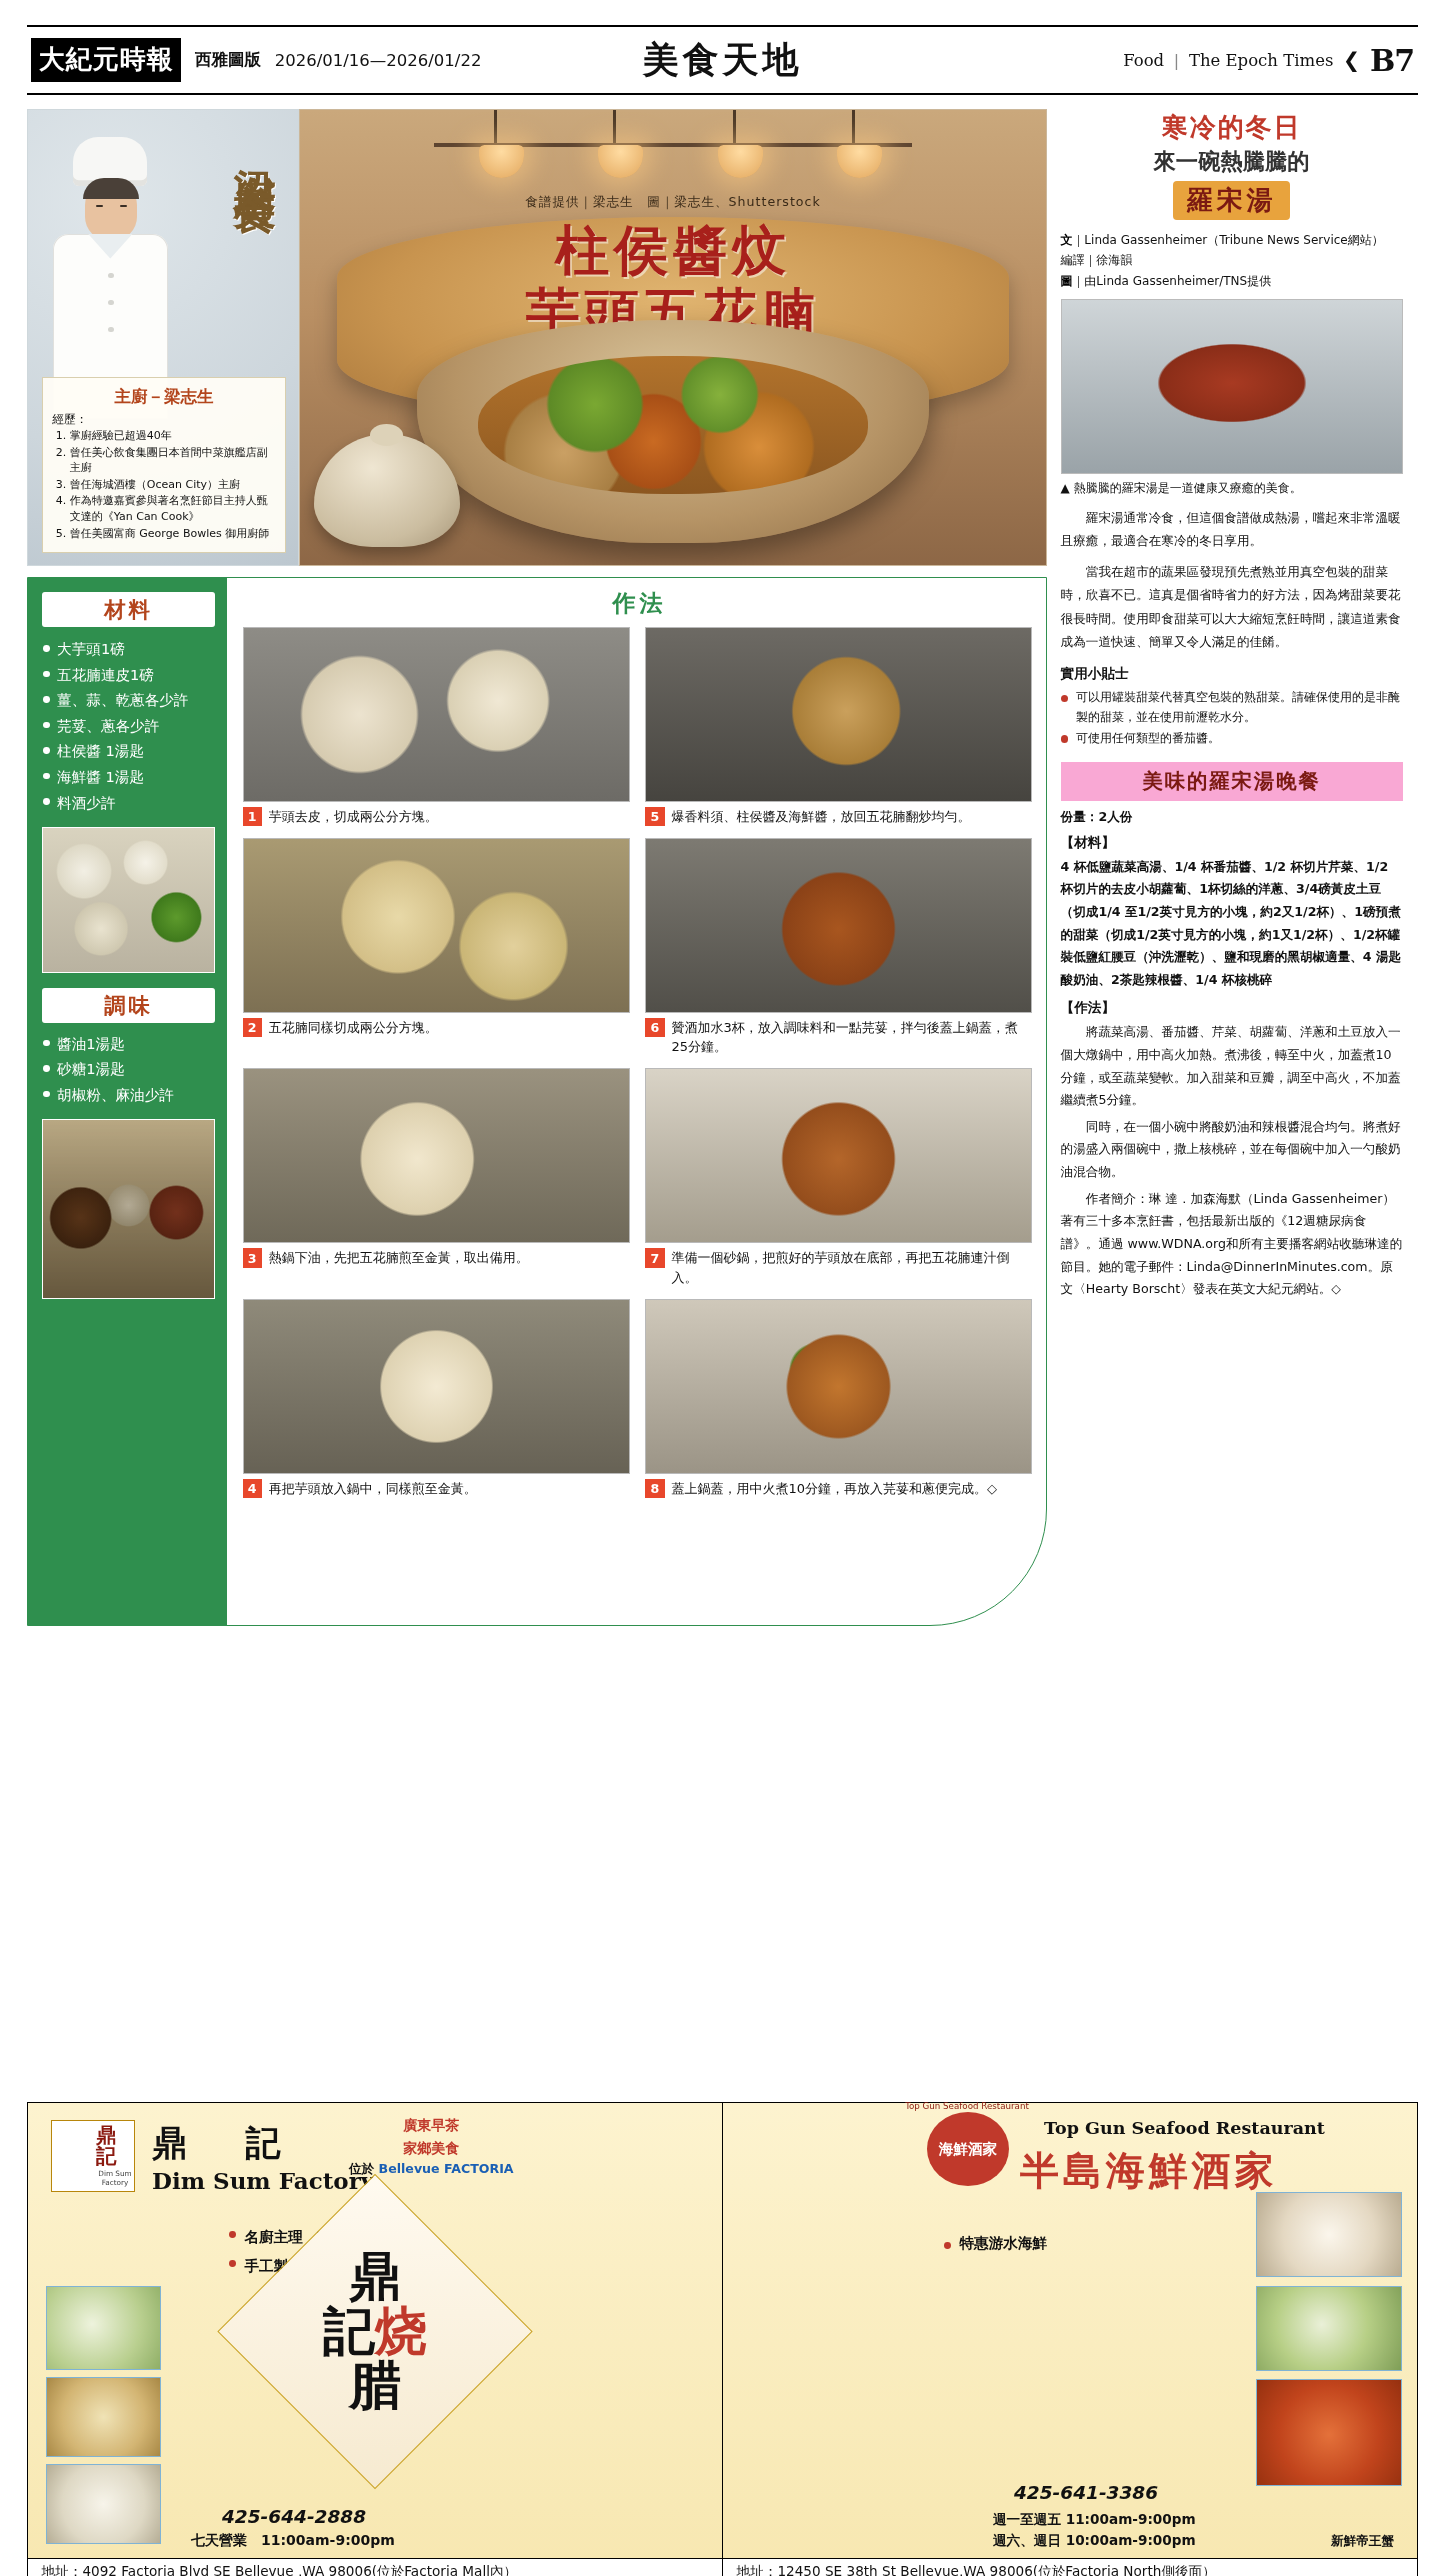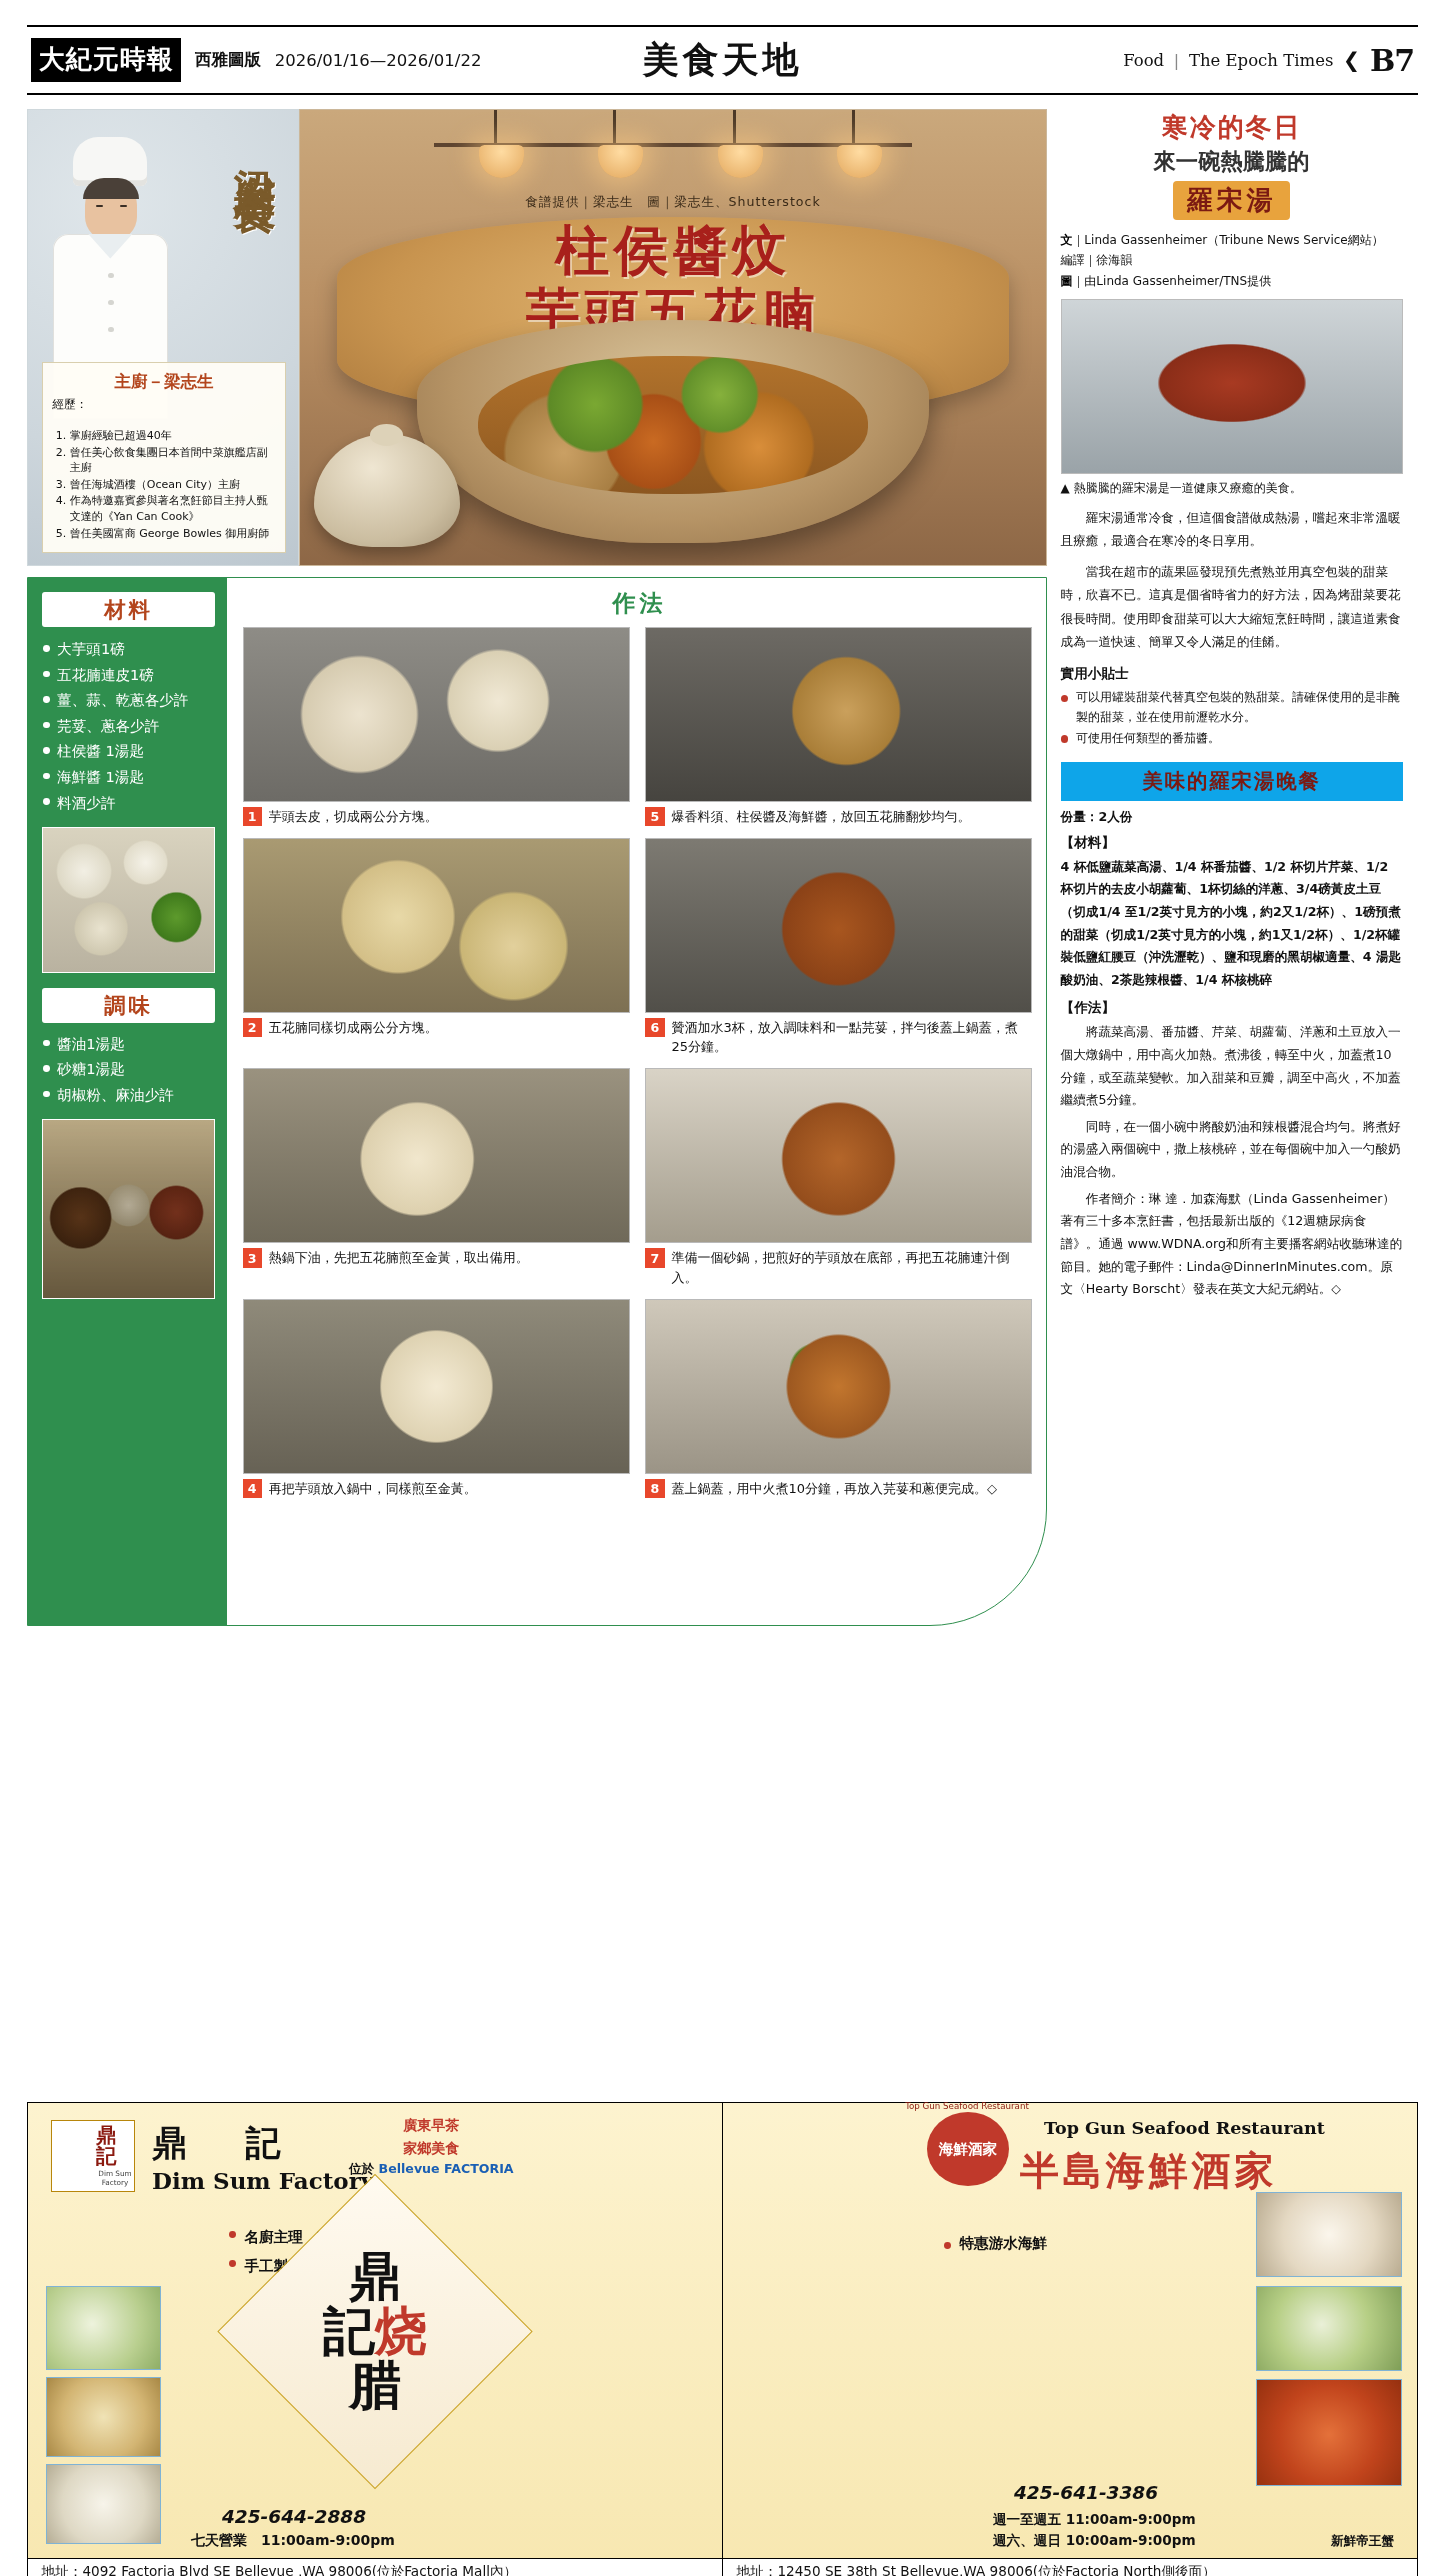--- a/index.html
+++ b/index.html
@@ -91,21 +91,21 @@
     text-shadow:1px 1px 0 #fff;
   }
   .chef-box {
     position:absolute; left:13.6px; right:11.7px; bottom:11.7px;
     background:rgba(255,253,245,0.95); border:1px solid #d9cfae;
     padding:7.8px 9.7px 9.7px;
   }
   .chef-box h4 {
     margin:0 0 3.9px; font-size:16.5px; color:#b3451c; font-weight:bold; text-align:center;
   }
-  .chef-box .lbl { font-size:11.7px; margin-bottom:16px; }
+  .chef-box .lbl { font-size:11.7px; margin-bottom:1px; }
   .chef-box ol { margin:0; padding-left:17.5px; }
   .chef-box li { font-size:11px; line-height:1.42; margin-bottom:1px; }
 
   .hero {
     flex:1; position:relative; overflow:hidden; border:1px solid #cbb79a;
     background:linear-gradient(180deg,#caa87c 0%,#b98f63 45%,#8d6746 100%);
   }
   .hero-lamp-bar { position:absolute; left:18%; right:18%; top:33px; height:4.9px; background:#5d4430; }
   .hero-lamp {
     position:absolute; top:35px; width:45px; height:33px;
@@ -271,21 +271,21 @@
   .r-cap { font-size:12px; margin-top:4.9px; line-height:1.6; }
   .r-body p { font-size:12.6px; line-height:1.85; margin:7.8px 0 0; text-indent:2em; }
   .r-sub { font-weight:bold; font-size:13.6px; margin-top:11.7px; }
   .r-bullets { list-style:none; margin:3.9px 0 0; padding:0; }
   .r-bullets li { font-size:12px; line-height:1.7; padding-left:15.5px; position:relative; }
   .r-bullets li::before {
     content:""; position:absolute; left:0; top:7.8px; width:7.8px; height:7.8px;
     border-radius:50%; background:#c0392b;
   }
   .r-banner {
-    margin-top:13.6px; background:#0ea5e9; color:#7b1a12; text-align:center;
+    margin-top:13.6px; background:#f9a8d4; color:#7b1a12; text-align:center;
     font-weight:bold; font-size:20.4px; padding:5.8px 0; letter-spacing:1.9px;
   }
   .r-serv { font-size:12.6px; margin-top:7.8px; font-weight:bold; }
   .r-sec { font-weight:bold; font-size:13.6px; margin-top:7.8px; }
   .r-text { font-size:12.6px; line-height:1.8; margin-top:3.9px; }
   .r-text.ind { text-indent:2em; }
 
   
   .ads {
     position:absolute; left:27px; right:27px; bottom:15.5px; height:484px;

